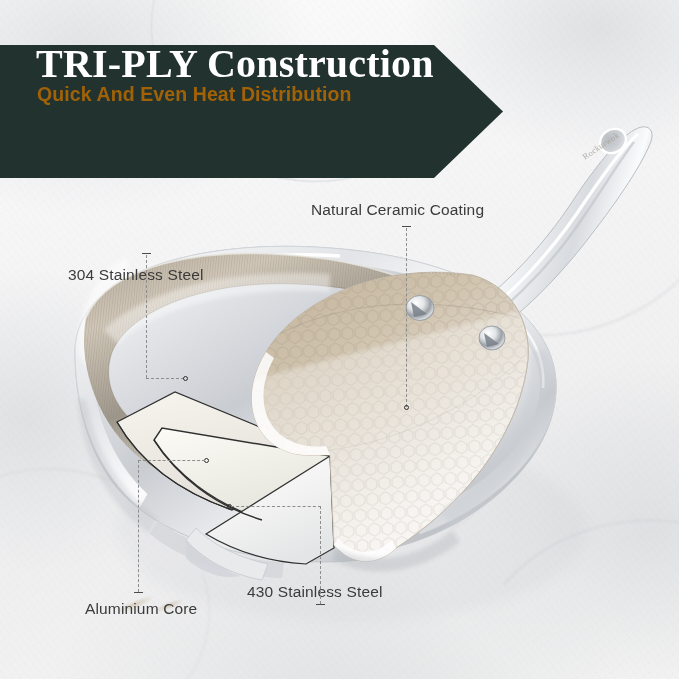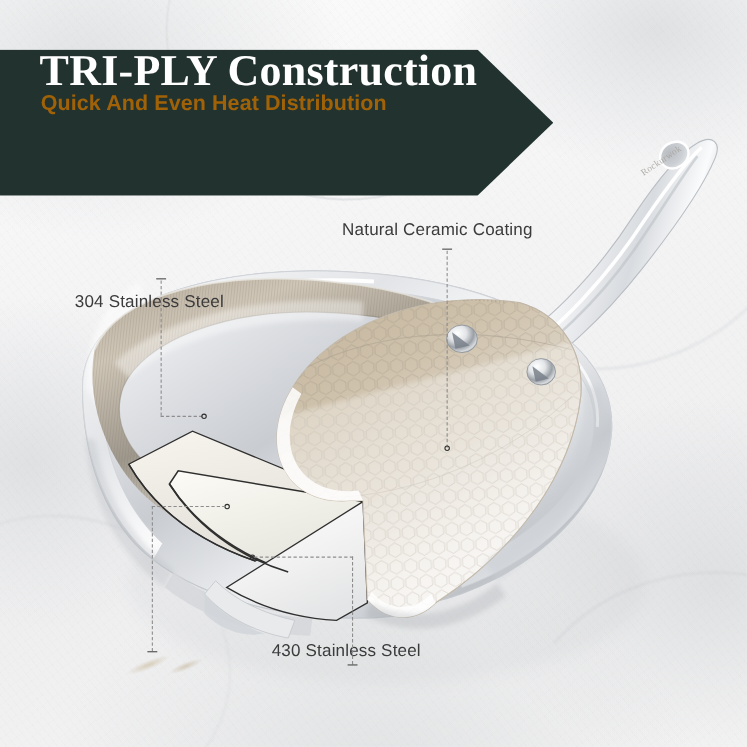--- a/index.html
+++ b/index.html
@@ -445,20 +445,21 @@
   <div class="tick l304-tick"></div>
   <div class="lead lead-v l304-v"></div>
   <div class="lead lead-h l304-h"></div>
   <div class="dot l304-dot"></div>
 
   <div class="callout-label lbl-ceramic">Natural Ceramic Coating</div>
   <div class="tick lcer-tick"></div>
   <div class="lead lead-v lcer-v"></div>
   <div class="dot lcer-dot"></div>
 
+  <div class="callout-label lbl-alu">Aluminium Core</div>
   <div class="dot lalu-dot"></div>
   <div class="lead lead-h lalu-h"></div>
   <div class="lead lead-v lalu-v"></div>
   <div class="tick lalu-tick"></div>
 
   <div class="callout-label lbl-430">430 Stainless Steel</div>
   <div class="dot l430-dot"></div>
   <div class="lead lead-h l430-h"></div>
   <div class="lead lead-v l430-v"></div>
   <div class="tick l430-tick"></div>

